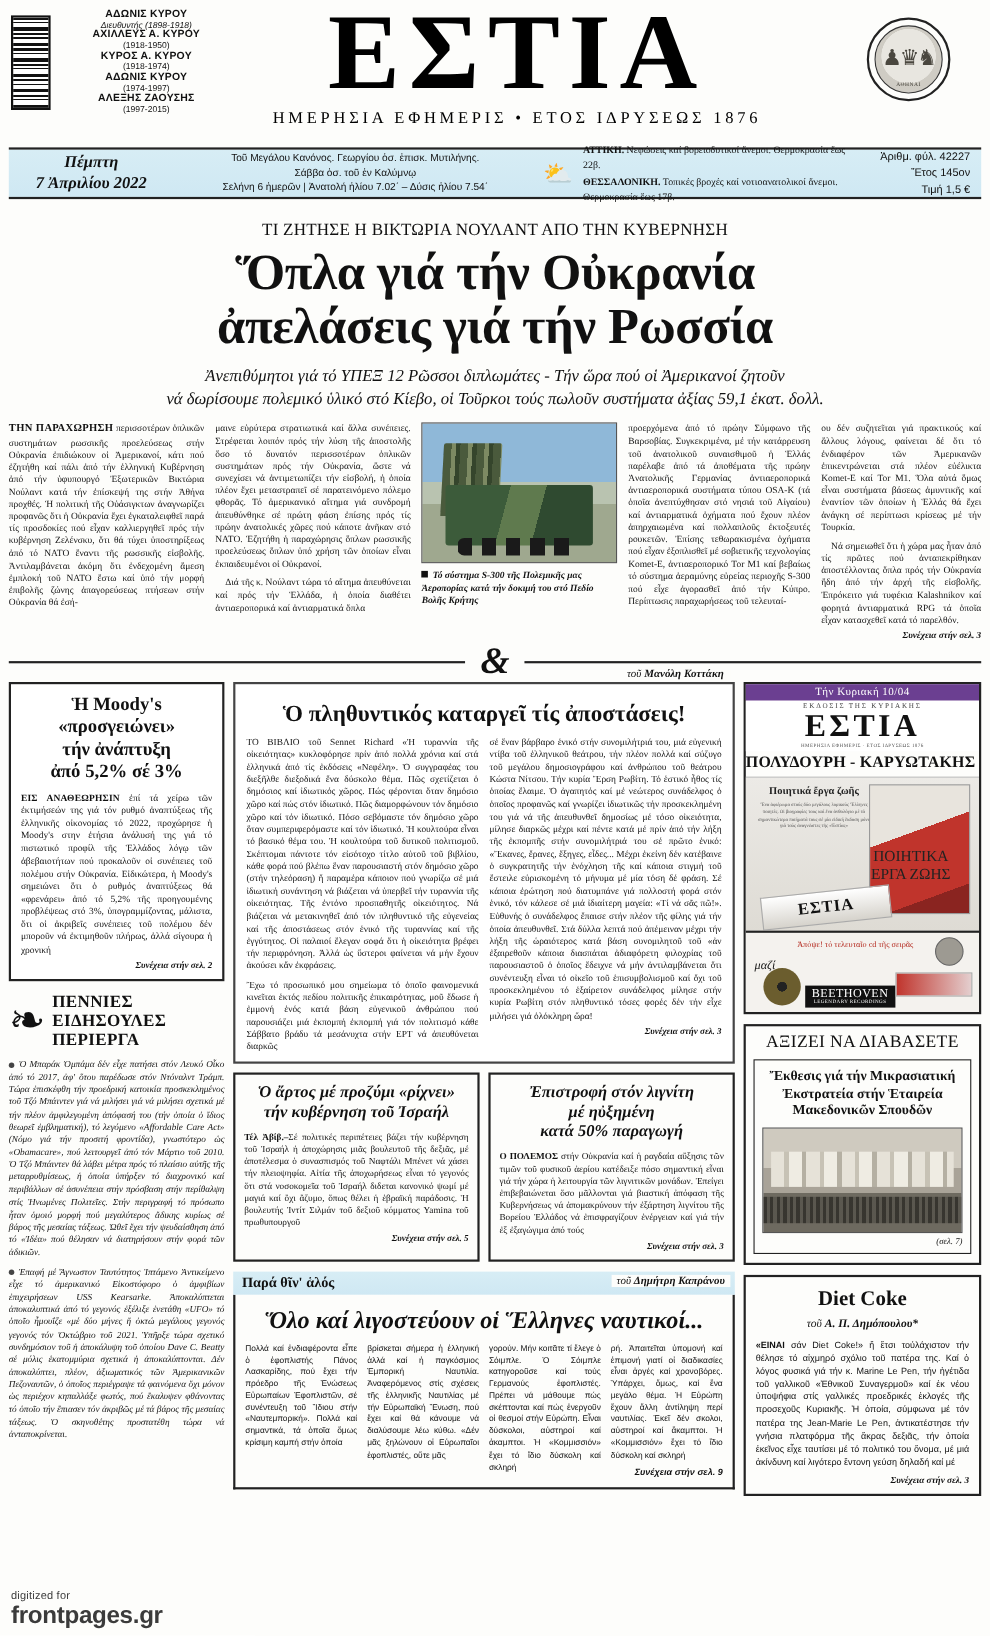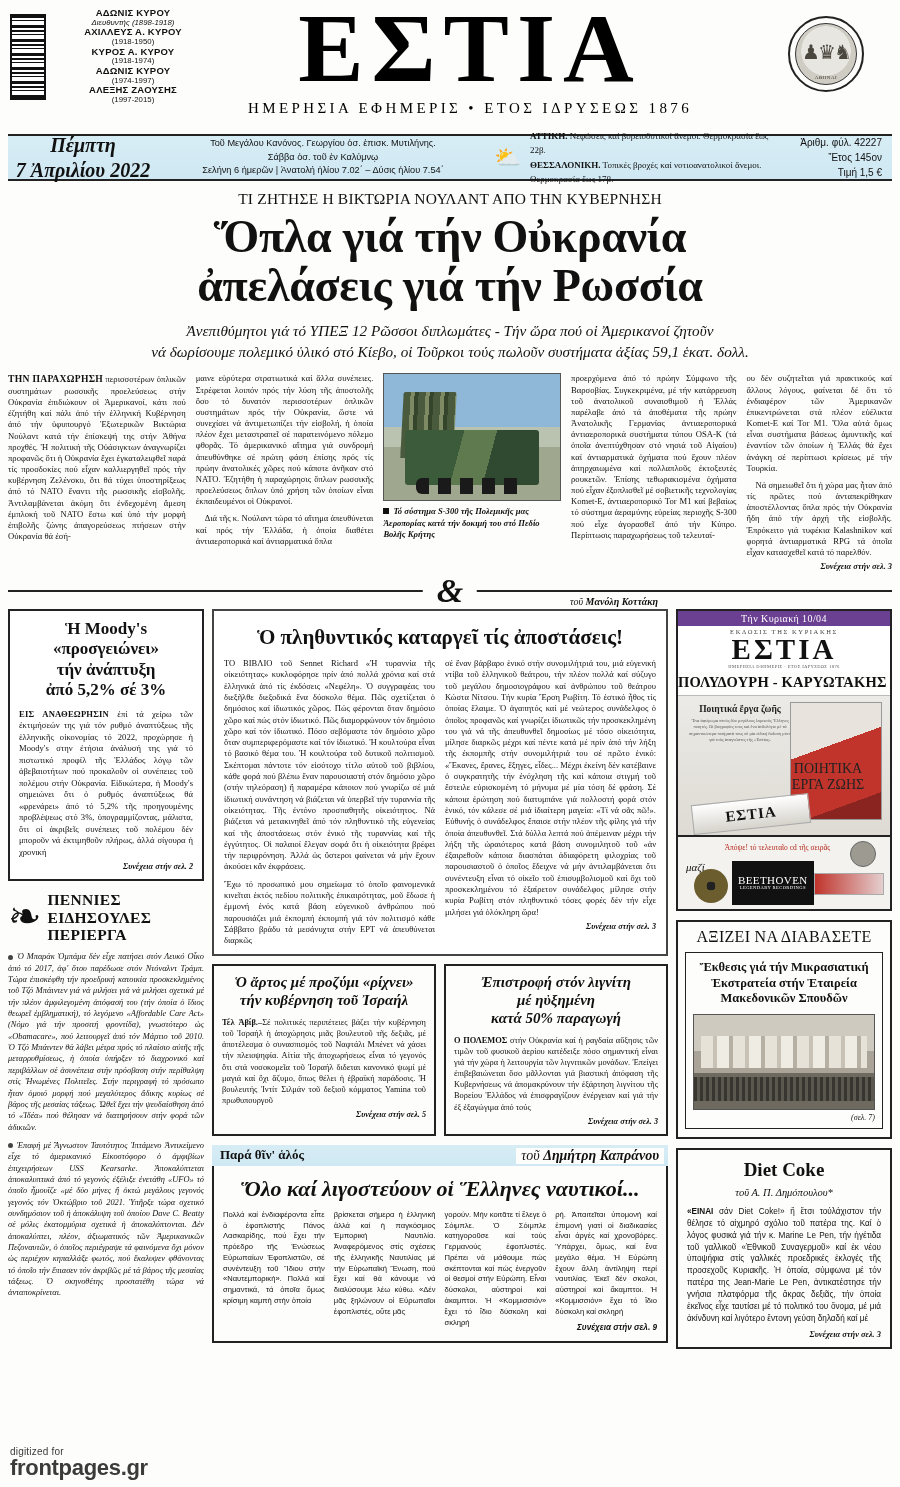--- a/index.html
+++ b/index.html
@@ -50,29 +50,29 @@
   .seal .figs { position:absolute; left:0; right:0; top:16px; text-align:center; font-size:20px; color:#4a473f; letter-spacing:-2px;}
   .seal .ring-txt { position:absolute; left:0; right:0; bottom:4px; text-align:center; font-size:5px; letter-spacing:.5px; color:#3a372f; }
 
   
   .infobar {
     position: relative; height: 47px; margin: 2px 8px 0 8px;
     background: linear-gradient(to bottom, #d7edf5, #cfe8f3);
     border-top: 2px solid #222; border-bottom: 2px solid #222;
     display: flex; align-items: center;
   }
-  .ib-date { width: 150px; text-align: center; font-style: italic; font-weight: 700; font-size: 20px; line-height: 1.25; }
+  .ib-date { width: 150px; text-align: center; font-style: italic; font-weight: 700; font-size: 15px; line-height: 1.25; }
   .ib-saints { flex: 0 0 330px; text-align: center; font-family: "Liberation Sans", sans-serif; font-size: 9.2px; line-height: 1.45; }
   .ib-weather-icon, .ib-weather-icon2 { width: 40px; text-align: center; font-size: 22px; }
   .ib-weather { flex: 1; font-size: 9px; line-height: 1.6; padding-left: 2px; }
   .ib-weather b { font-family: "Liberation Serif", serif; font-weight: 700; }
   .ib-num { width: 120px; text-align: right; padding-right: 10px; font-family: "Liberation Sans", sans-serif; font-size: 10px; line-height: 1.5; }
 
   
-  .lead { padding: 9px 30px 2px 30px; text-align: center; }
+  .lead { padding: 20px 30px 2px 30px; text-align: center; }
   .kicker { font-size: 15.5px; letter-spacing: .2px; margin-bottom: 4px; }
   .headline { font-size: 46px; font-weight: 700; line-height: 1.07; letter-spacing: -.3px; }
   .subhead { font-style: italic; font-size: 15.2px; line-height: 1.38; margin-top: 11px; padding: 0 14px; }
 
   
   .lead-body { display: flex; gap: 10px; padding: 8px 8px 0 8px; }
   .lb-col { width: 232px; font-size: 8.6px; line-height: 1.3; text-align: justify; }
   .lb-col p { text-indent: 9px; }
   .lb-col p.noind { text-indent: 0; }
   .lb-col .drop { font-weight: 700; font-size: 9.6px; letter-spacing: .3px; }
@@ -141,21 +141,21 @@
   .two-up .half { flex: 1; border: 2px solid #222; padding: 8px; }
   .half-title { text-align: center; font-weight: 700; font-size: 15px; line-height: 1.18; font-style: italic; }
   .half-body { font-size: 8.4px; line-height: 1.33; text-align: justify; margin-top: 7px; }
   .half-body b { font-weight: 700; }
 
   .para-bar {
     margin-top: 9px; position: relative; height: 21px;
     background: linear-gradient(to bottom,#d7edf5,#cfe8f3); display:flex; align-items:center;
   }
   .para-bar .lbl { font-weight: 700; font-size: 13px; padding-left: 8px; }
-  .para-bar .auth { position: absolute; right: 4px; top: 3px; background:#fdfdfb; padding:0 5px; font-size:14px; font-style:italic;margin-left:13px;}
+  .para-bar .auth { position: absolute; right: 4px; top: 3px; background:#fdfdfb; padding:0 5px; font-size:10px; font-style:italic;margin-left:13px;}
   .para-bar .auth b { font-weight: 700; }
 
   .sea-box { border: 2px solid #222; border-top: none; padding: 8px 9px; }
   .sea-title { text-align: center; font-weight: 700; font-style: italic; font-size: 22px; padding: 2px 0 8px 0; }
   .sea-cols { display: flex; gap: 9px; }
   .sea-cols .c { flex: 1; font-family: "Liberation Sans", sans-serif; font-size: 7.6px; line-height: 1.42; text-align: justify; }
 
   
   .promo { border: 2px solid #222; }
   .promo-top { background: #6b3f91; color: #fff; text-align: center; font-size: 10px; padding: 2px 0; letter-spacing:.4px;}
@@ -175,42 +175,42 @@
   .promo-img .lead-l .h { font-weight:700; font-size:9.5px; margin-bottom:4px; }
   .promo-img .lead-l .p { font-size:4.4px; line-height:1.45; color:#555; }
   .promo-img .paper {
     position:absolute; left:14px; bottom:6px; width:118px; height:30px;
     background: linear-gradient(to bottom,#fff,#d6d3cc); border:1px solid #aaa; transform: rotate(-6deg);
     display:flex; align-items:center; justify-content:center; font-weight:700; font-size:15px; letter-spacing:1px;
   }
   .promo-ad { height: 74px; border-top: 2px solid #222; background: #f4f2ee; position: relative; overflow:hidden;}
   .promo-ad .mazi { position:absolute; left:8px; top:24px; font-style:italic; font-size:11px; }
   .promo-ad .red { position:absolute; left:0; right:13px; top:6px; text-align:center; font-size:7.5px; color:#b3261b; }
-  .promo-ad .beet { position:absolute; left:54px; bottom:4px; background:#111; color:#fff; padding:14px 6px; font-weight:700; font-size:11px; letter-spacing:.4px; text-align:center; line-height:1.05;}
+  .promo-ad .beet { position:absolute; left:54px; bottom:4px; background:#111; color:#fff; padding:2px 6px; font-weight:700; font-size:11px; letter-spacing:.4px; text-align:center; line-height:1.05;}
   .promo-ad .beet span { display:block; font-size:4.6px; font-weight:400; letter-spacing:.4px; }
   .promo-ad .disc { position:absolute; left:16px; bottom:6px; width:34px; height:34px; border-radius:50%; background: radial-gradient(circle,#222 0 18%, #6b5d2e 19% 100%); }
   .promo-ad .card { position:absolute; right:6px; bottom:14px; width:70px; height:22px; background:linear-gradient(to right,#c0342c,#e4cfcf); border:1px solid #aaa;}
   .promo-ad .port { position:absolute; right:14px; top:4px; width:26px; height:26px; border-radius:50%; background:#9d9a92; border:1px solid #666;}
 
   .axizei { border: 2px solid #222; margin-top: 9px; padding: 6px 7px 8px 7px; }
   .axizei-hd { text-align:center; font-size: 16px; letter-spacing:.3px; padding-bottom:6px; }
   .axizei-inner { border: 1px solid #222; padding: 7px 7px 6px 7px; }
   .axizei-title { text-align:center; font-weight:700; font-size: 12.5px; line-height:1.25; }
   .axizei-img { height: 96px; margin-top:7px; border:1px solid #555; position:relative; overflow:hidden;
     background: linear-gradient(to bottom,#cfcabf 0 38%, #a9a398 38% 62%, #6e6a60 62% 100%); }
   .axizei-img .bldgs { position:absolute; left:4%; top:22%; right:4%; height:34%;
     background: repeating-linear-gradient(to right,#e6e2d8 0 12px, #c7c2b5 12px 16px, #efece3 16px 28px, #b5b0a3 28px 32px); }
   .axizei-img .crowd { position:absolute; left:0; right:0; bottom:8%; height:26%;
     background: repeating-linear-gradient(to right,#2e2c27 0 3px, #57544c 3px 6px); opacity:.85; }
   .axizei-cap { text-align:right; font-size:8px; font-style:italic; margin-top:3px; }
 
   .diet { border: 2px solid #222; margin-top: 9px; padding: 9px 9px 8px 9px; }
   .diet-title { text-align:center; font-weight:700; font-size: 19px; }
   .diet-auth { text-align:center; font-size: 10.5px; font-style:italic; margin-top:6px; }
-  .diet-auth b { font-weight:400; }
+  .diet-auth b { font-weight:700; }
   .diet-body { font-family:"Liberation Sans", sans-serif; font-size: 8.2px; line-height:1.45; text-align:justify; margin-top:8px; }
   .diet-body b { font-weight:700; }
   .diet-cont { text-align:right; font-style:italic; font-weight:700; font-size:8.4px; margin-top:5px; }
 
   .small-cont { text-align:right; font-style:italic; font-weight:700; font-size:8.2px; margin-top:4px; }
 
   
   .footer { position:absolute; left:10px; bottom:8px; font-family:"Liberation Sans", sans-serif; color:#3b3b3b; }
   .footer .d1 { font-size: 10px; letter-spacing:.2px; }
   .footer .d2 { font-size: 22px; font-weight:700; letter-spacing:-.3px; line-height:1; }

